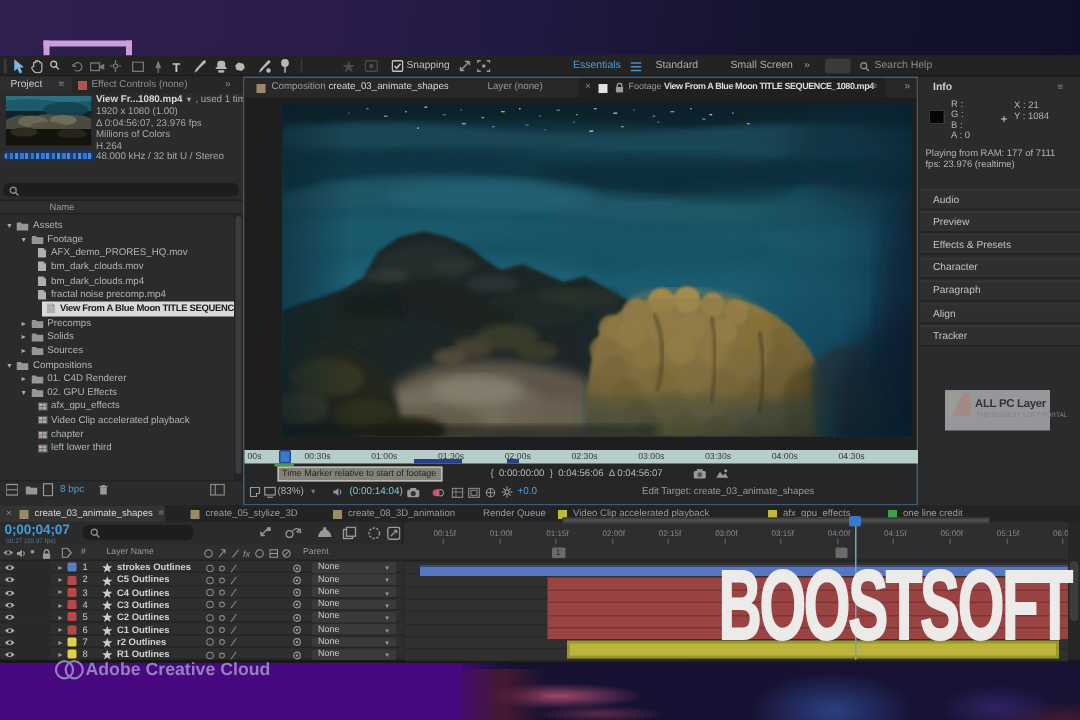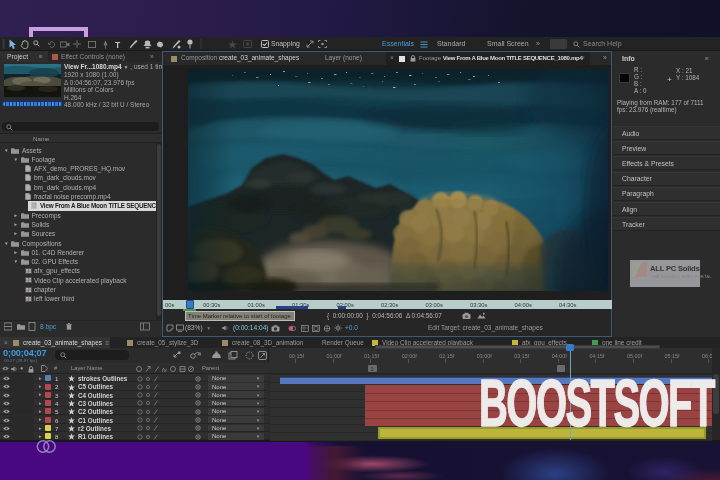--- a/index.html
+++ b/index.html
@@ -588,21 +588,21 @@
       <div class="t" style="left:622px;top:175.09999999999997px;font-size:6.8px;color:#c2c2c2;">Character</div>
       <div style="left:613px;top:186.79999999999995px;width:107px;height:14px;background:#2f2f2f;border-bottom:1px solid #232323;border-top:1px solid #373737;"></div>
       <div class="t" style="left:622px;top:190.29999999999995px;font-size:6.8px;color:#c2c2c2;">Paragraph</div>
       <div style="left:613px;top:201.99999999999994px;width:107px;height:14px;background:#2f2f2f;border-bottom:1px solid #232323;border-top:1px solid #373737;"></div>
       <div class="t" style="left:622px;top:205.49999999999994px;font-size:6.8px;color:#c2c2c2;">Align</div>
       <div style="left:613px;top:217.19999999999993px;width:107px;height:14px;background:#2f2f2f;border-bottom:1px solid #232323;border-top:1px solid #373737;"></div>
       <div class="t" style="left:622px;top:220.69999999999993px;font-size:6.8px;color:#c2c2c2;">Tracker</div>
     </div>
 <div style="left:630px;top:260px;width:70px;height:27px;background:#97979b;"></div>
 <div style="left:632px;top:262px;width:15px;height:15px;background:linear-gradient(115deg,#97a68e 0 45%,#b07a70 45% 100%);opacity:.5;border-radius:1px;"></div>
-<div class="t" style="left:650px;top:263.5px;font-size:7.6px;color:#333338;font-weight:bold;letter-spacing:-0.2px;">ALL PC Solids</div>
+<div class="t" style="left:650px;top:263.5px;font-size:7.6px;color:#333338;font-weight:bold;letter-spacing:-0.2px;">ALL PC Layer</div>
 <div class="t" style="left:651px;top:273.5px;font-size:4.4px;color:#80808a;">THE BIGGEST SOFT PORTAL</div>
 
 <div style="left:0;top:337px;width:720px;height:103px;background:#2b2b2b;"></div>
 <div style="left:0;top:337px;width:720px;height:11px;background:#232323;"></div>
 <div style="left:0;top:337px;width:110px;height:11px;background:#333333;"></div>
 <div id="ttabs">
       <div class="t" style="left:4px;top:339px;font-size:6.4px;color:#888;">×</div>
       <div style="left:13px;top:340px;width:6px;height:6px;background:#9a8a68;"></div>
       <div class="t" style="left:23px;top:339px;font-size:6.4px;color:#d8d8d8;">create_03_animate_shapes&nbsp;&nbsp;<span style="color:#888">≡</span></div>
       <div style="left:127px;top:340px;width:6px;height:6px;background:#9a8a68;"></div>
@@ -960,20 +960,21 @@
     </div>
 <div style="left:378px;top:427px;width:328px;height:12px;background:#9d962c;"></div>
 <div style="left:380px;top:429px;width:324px;height:8px;background:#bcb53c;"></div>
 <div style="left:569.5px;top:350px;width:1.5px;height:90px;background:#6aa8b8;"></div>
 <div style="left:566px;top:344px;width:8px;height:7px;background:#3a79c8;border-radius:1.5px;"></div>
 <div style="left:712px;top:348px;width:8px;height:92px;background:#262626;"></div>
 <div style="left:713px;top:374px;width:6px;height:40px;background:#3d3d3d;border-radius:3px;"></div>
 
 <div class="t" id="boost" style="left:479px;top:365px;font-size:64px;font-weight:bold;color:#edeaea;-webkit-text-stroke:1.3px #edeaea;transform:scale(0.625,1.03);transform-origin:left top;letter-spacing:-2.5px;">BOOSTSOFT</div>
 
+<div class="t" style="left:57px;top:439px;font-size:11.8px;color:#9887c2;font-weight:bold;opacity:.95;letter-spacing:0px;">Adobe Creative Cloud</div>
 <svg style="left:36px;top:438.5px;" width="21" height="15" viewBox="0 0 21 15">
       <g fill="none" stroke="#9887c2" stroke-width="1.5" opacity=".95">
         <circle cx="7" cy="7.5" r="5.7"></circle>
         <circle cx="13.5" cy="7.5" r="5.7"></circle>
       </g>
     </svg>
 
 </div>
 
 </body></html>

